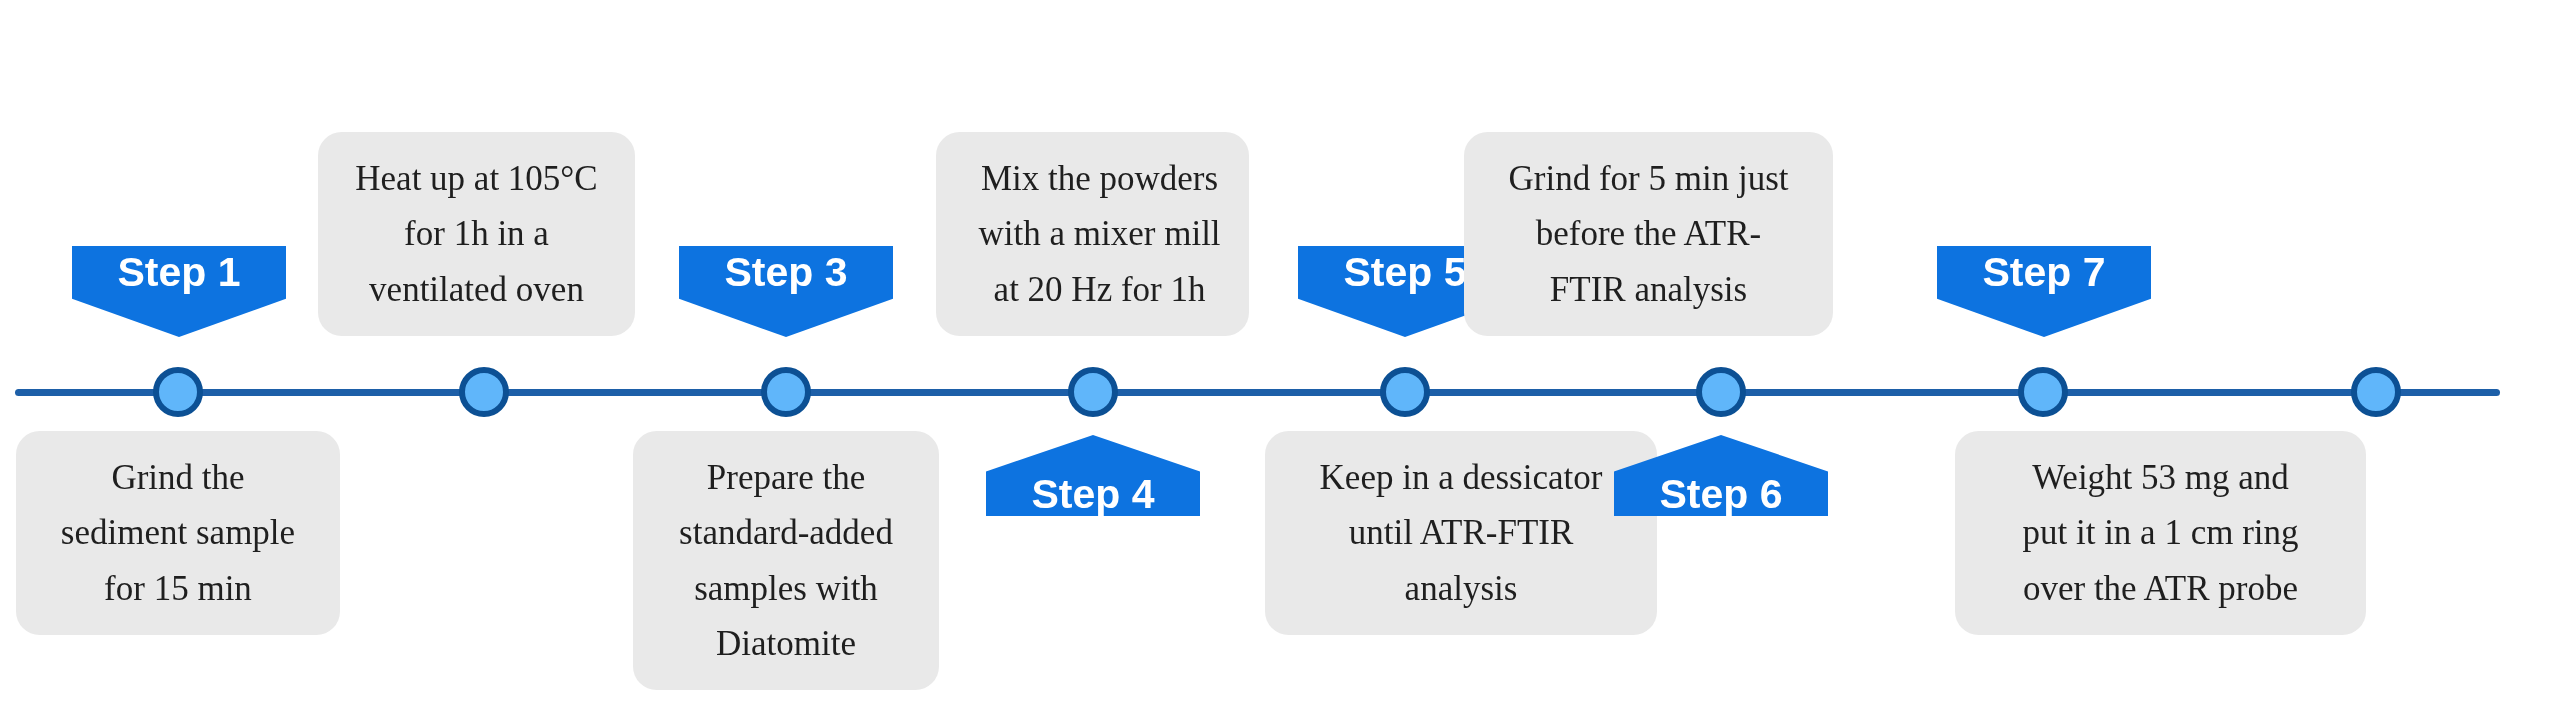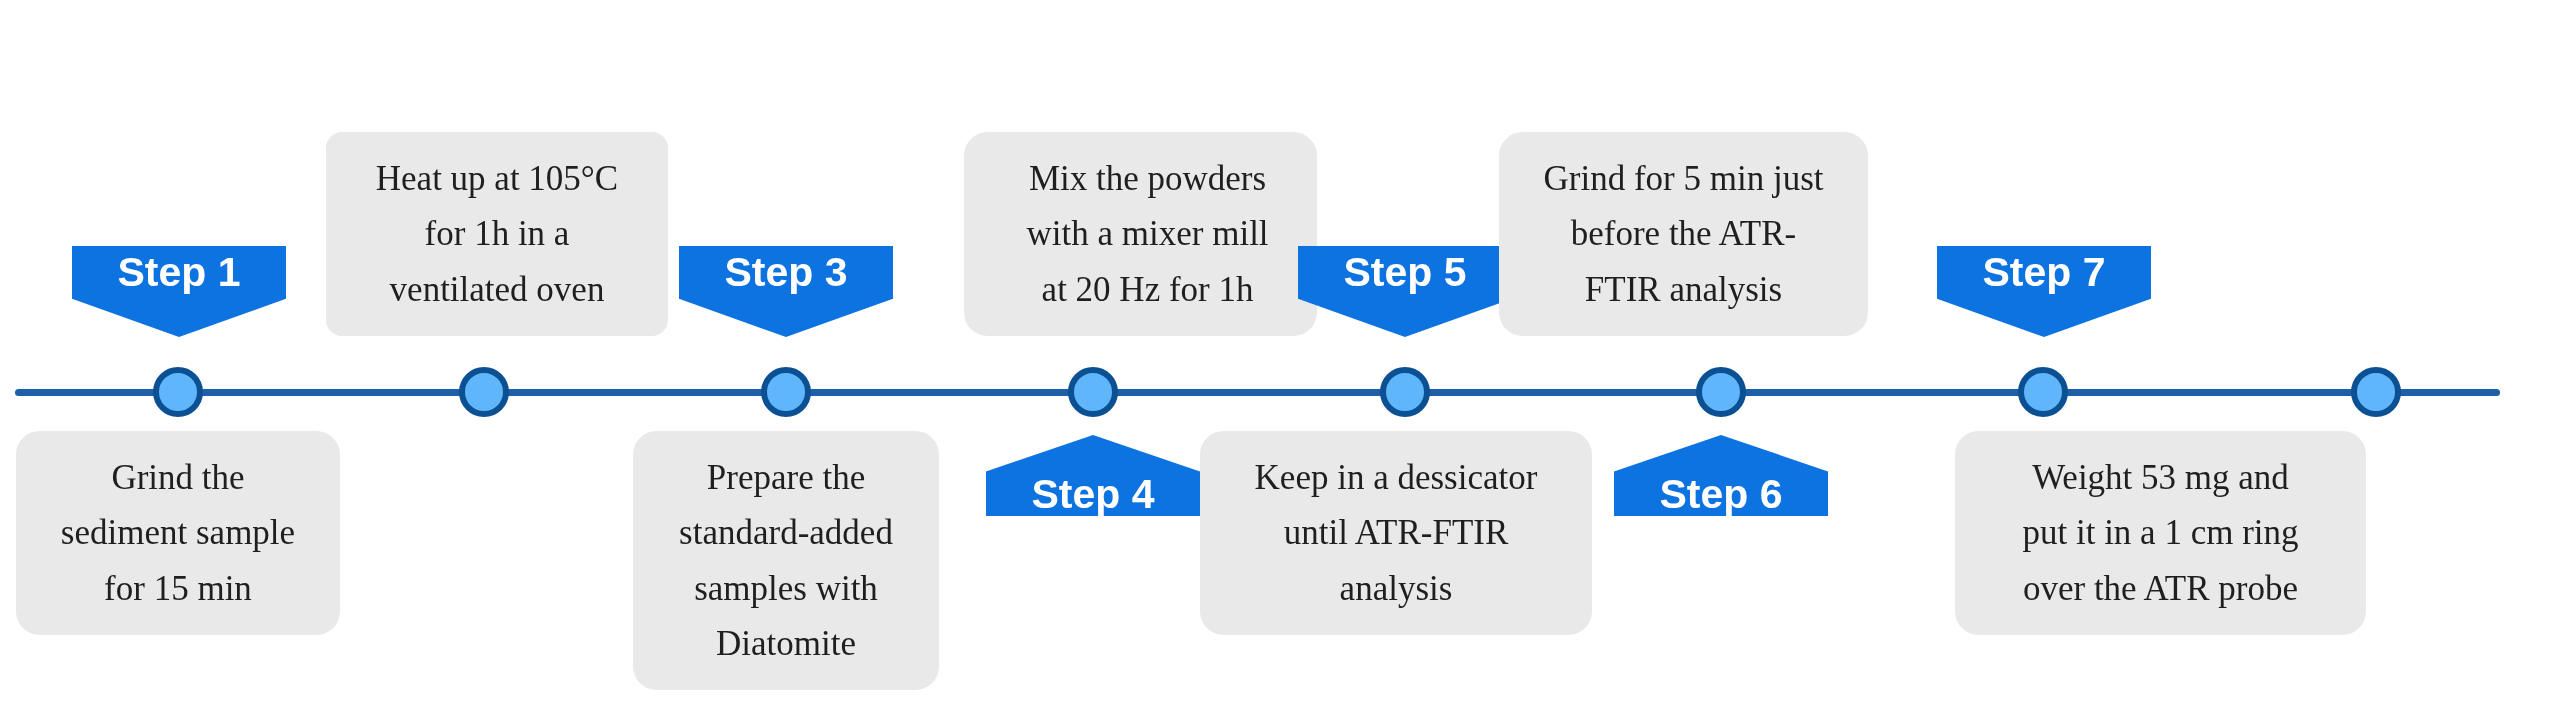--- a/index.html
+++ b/index.html
@@ -70,62 +70,62 @@
     <span>Step 1</span>
   </div>
   <div class="node" style="left: 153px;"></div>
   <div class="desc desc-below" style="width: 324px; left: 16px;">
     <span>Grind the
 sediment sample
 for 15 min</span>
   </div>
 
   <div class="node" style="left: 459px;"></div>
-  <div class="desc desc-above" style="width: 342px; left: 326px; border-radius: 16px;">
+  <div class="desc desc-above" style="width: 317px; left: 318px;">
     <span>Heat up at 105°C
 for 1h in a
 ventilated oven</span>
   </div>
 
   <div class="arrow arrow-above" style="left: 679px;">
     <span>Step 3</span>
   </div>
   <div class="node" style="left: 761px;"></div>
   <div class="desc desc-below" style="width: 306px; left: 633px;">
     <span>Prepare the
 standard-added
 samples with
 Diatomite</span>
   </div>
 
   <div class="arrow arrow-below" style="left: 986px;">
     <span>Step 4</span>
   </div>
   <div class="node" style="left: 1068px;"></div>
-  <div class="desc desc-above" style="width: 353px; left: 964px; padding-left: 20px;">
+  <div class="desc desc-above" style="width: 313px; left: 936px; padding-left: 20px;">
     <span>Mix the powders
 with a mixer mill
 at 20 Hz for 1h</span>
   </div>
 
   <div class="arrow arrow-above" style="left: 1298px;">
     <span>Step 5</span>
   </div>
   <div class="node" style="left: 1380px;"></div>
-  <div class="desc desc-below" style="width: 392px; left: 1200px; align-items: center;">
+  <div class="desc desc-below" style="width: 392px; left: 1265px; align-items: center;">
     <span>Keep in a dessicator
 until ATR-FTIR
 analysis</span>
   </div>
 
   <div class="arrow arrow-below" style="left: 1614px;">
     <span>Step 6</span>
   </div>
   <div class="node" style="left: 1696px;"></div>
-  <div class="desc desc-above" style="width: 369px; left: 1499px;">
+  <div class="desc desc-above" style="width: 369px; left: 1464px;">
     <span>Grind for 5 min just
 before the ATR-
 FTIR analysis</span>
   </div>
 
   <div class="arrow arrow-above" style="left: 1937px;">
     <span>Step 7</span>
   </div>
   <div class="node" style="left: 2018px;"></div>
   <div class="desc desc-below" style="width: 411px; left: 1955px;">

